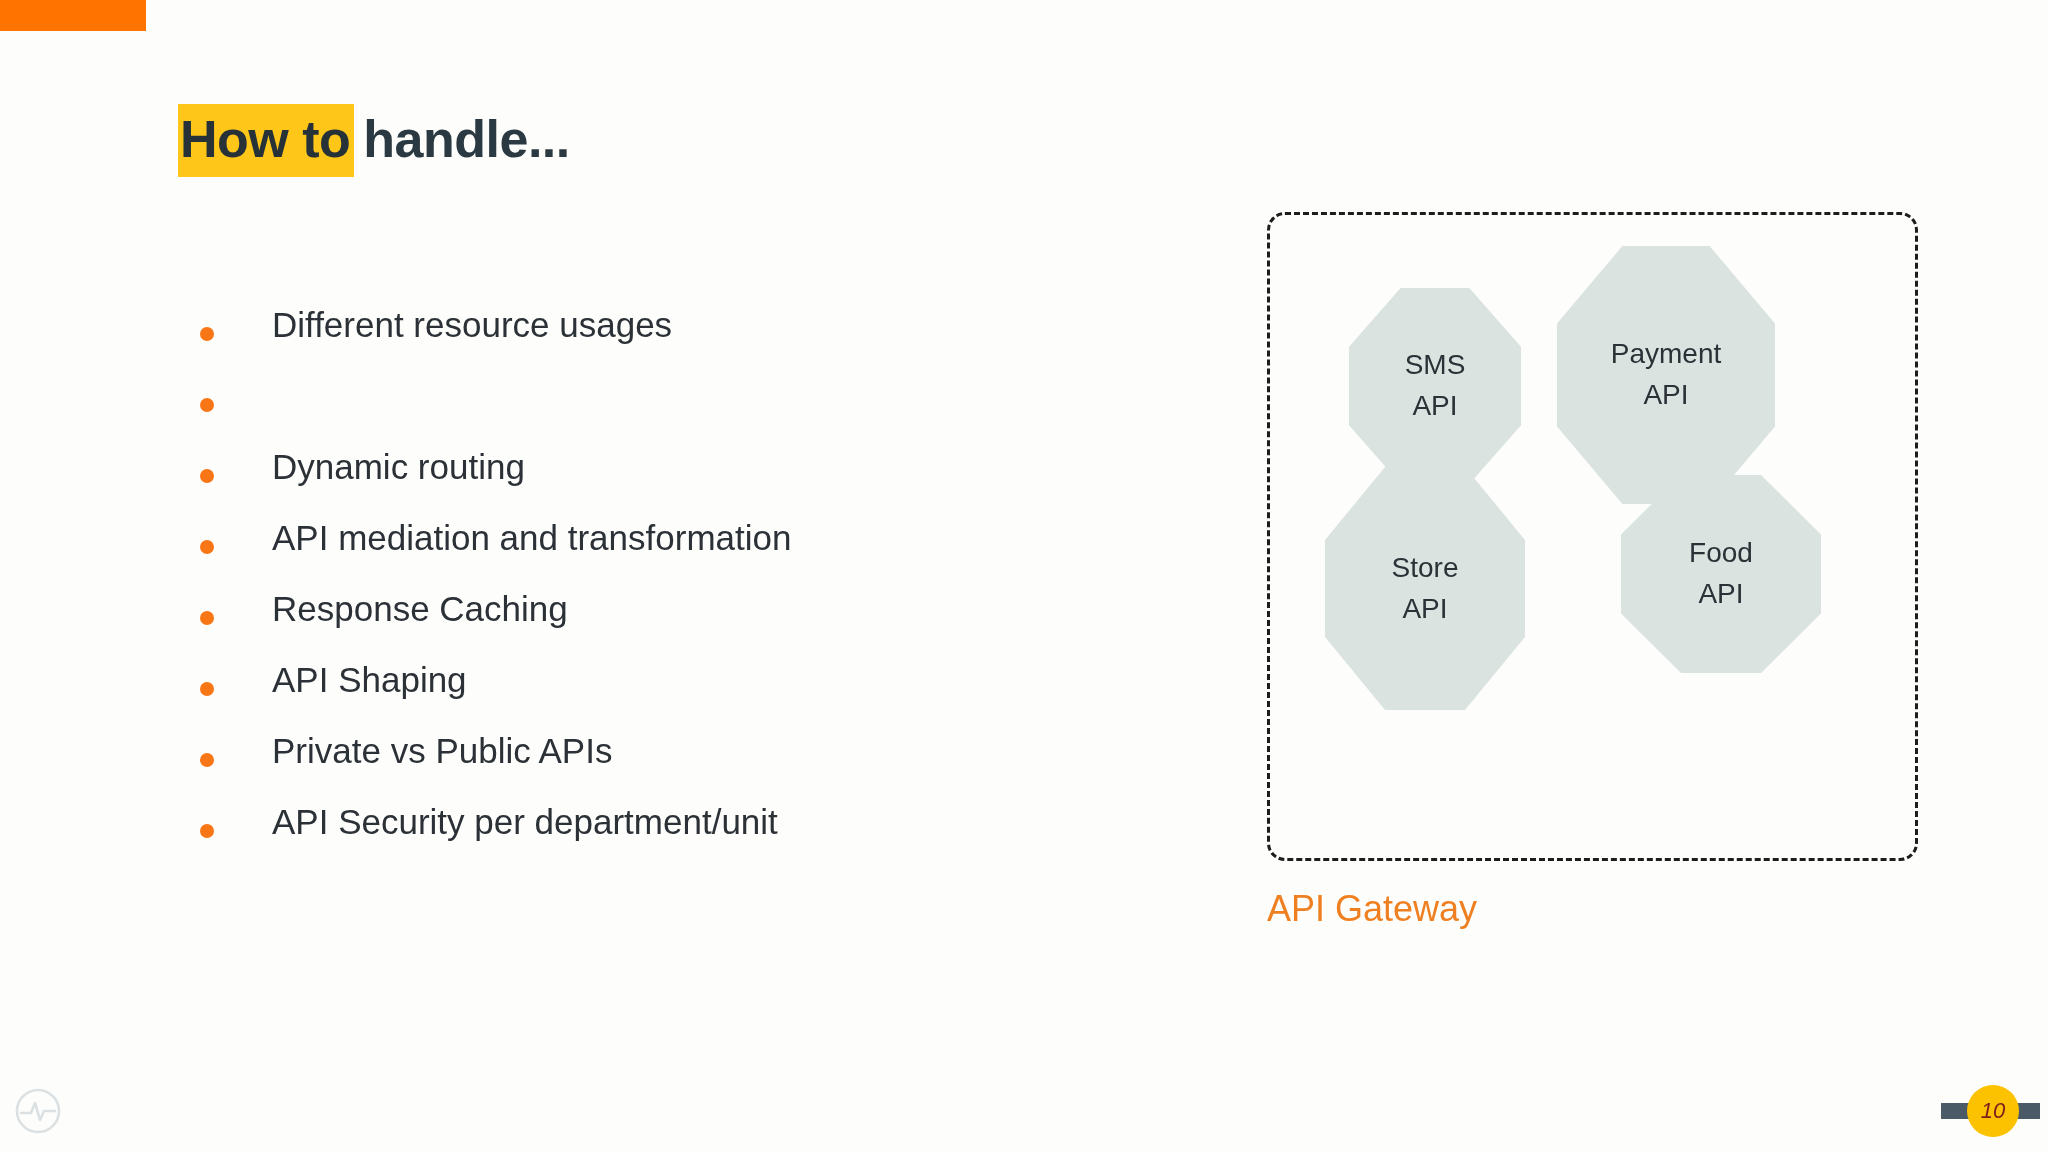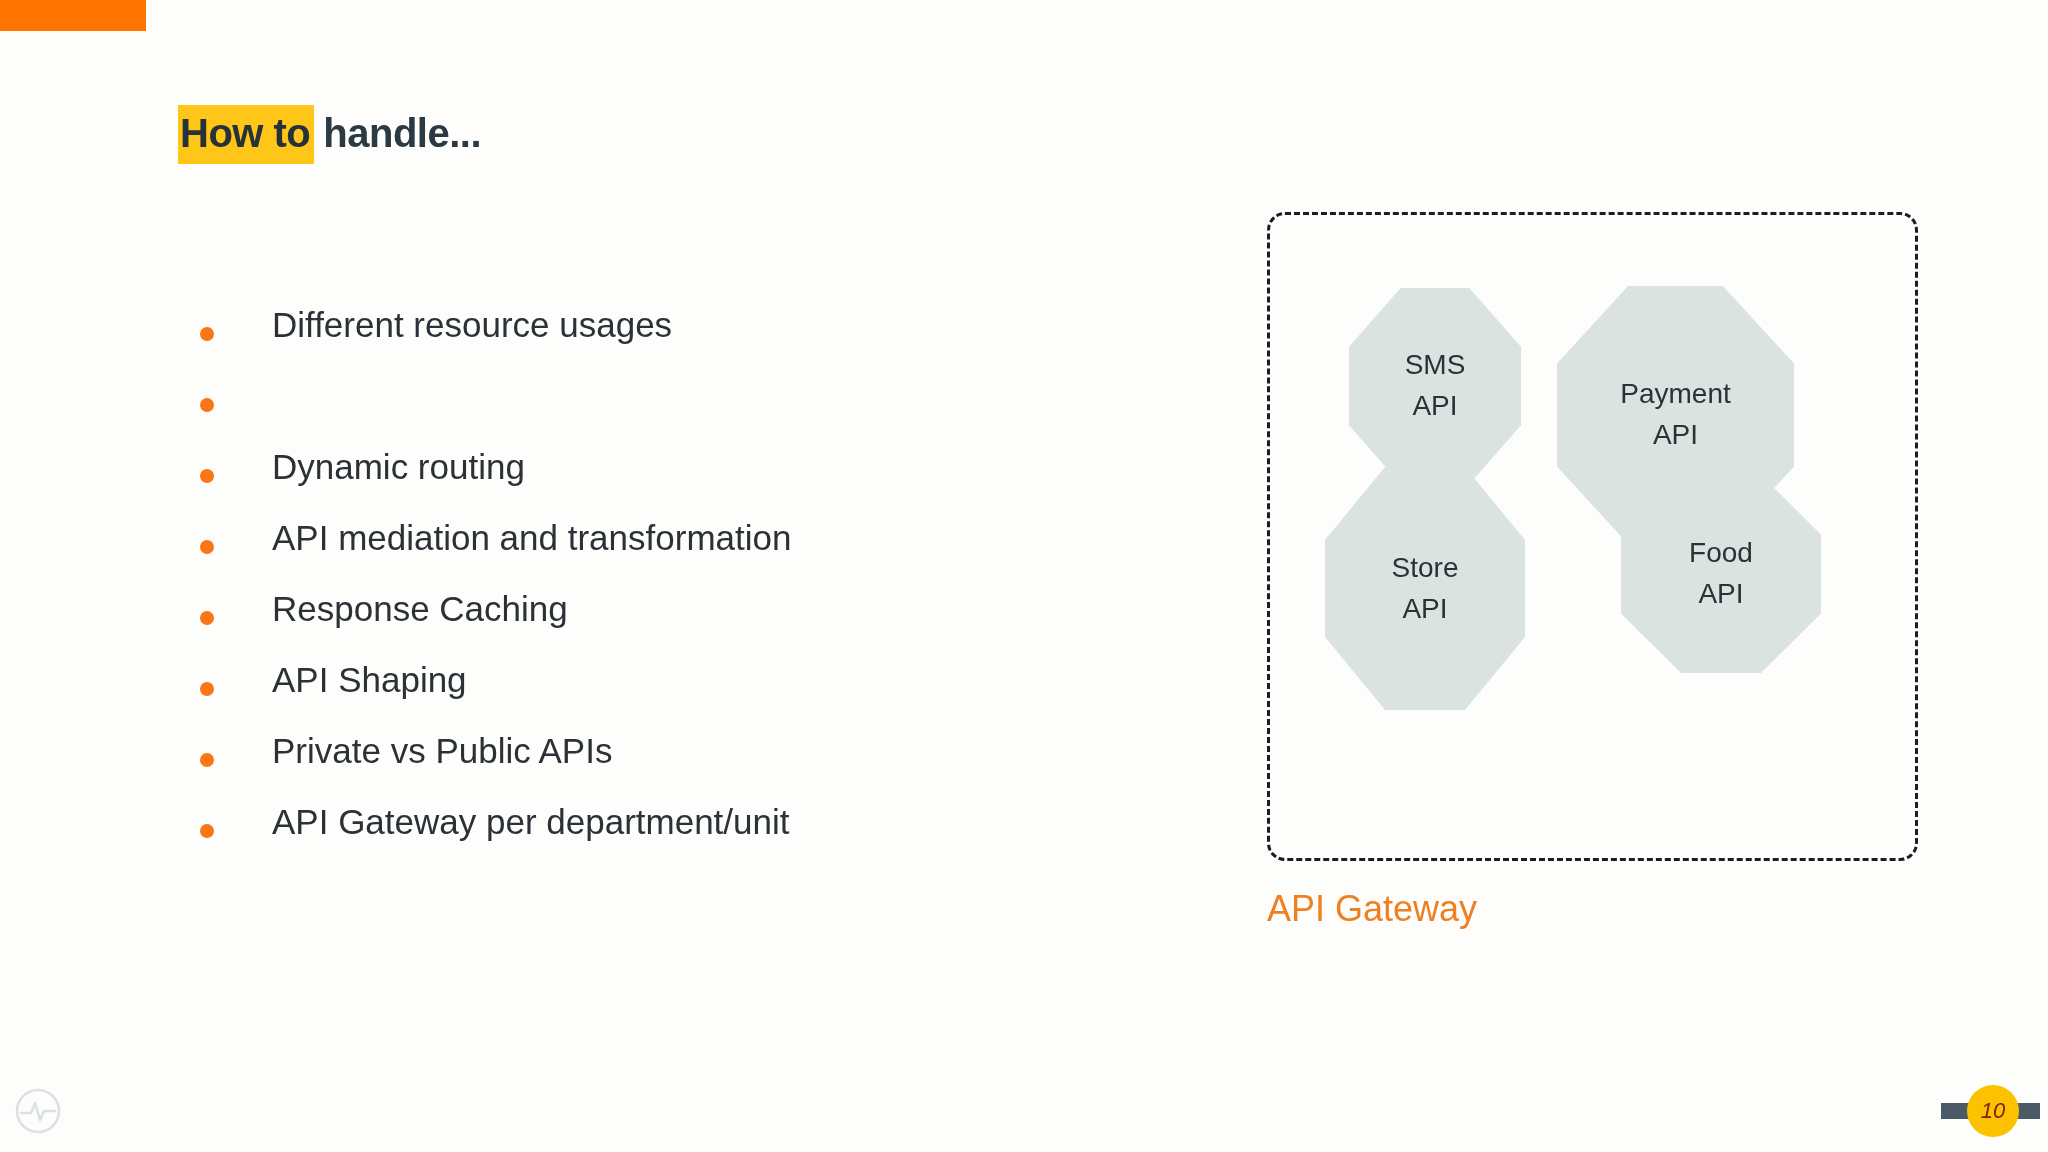--- a/index.html
+++ b/index.html
@@ -27,21 +27,21 @@
     height: 31px;
     background: #ff7300;
   }
 
   
   .title-wrap {
     position: absolute;
     left: 178px;
     top: 113px;
     white-space: nowrap;
-    font-size: 40px;
+    font-size: 52px;
     font-weight: bold;
     color: #263238;
     letter-spacing: -0.5px;
     line-height: 1;
   }
   .title-hl {
     background: #ffc61a;
     padding: 6px 4px 9px 2px;
     color: #263238;
   }
@@ -104,23 +104,22 @@
   }
   .oct-sms {
     left: 1349px;
     top: 288px;
     width: 172px;
     height: 196px;
   }
   .oct-payment {
     left: 1557px;
     top: 246px;
-    width: 237px;
+    width: 218px;
     height: 258px;
-    margin-top: 40px;
   }
   .oct-store {
     left: 1325px;
     top: 467px;
     width: 200px;
     height: 243px;
   }
   .oct-food {
     left: 1621px;
     top: 475px;
@@ -203,21 +202,21 @@
     <div class="bullet-row">
       <span class="bullet-dot"></span>
       <span class="bullet-text">API Shaping</span>
     </div>
     <div class="bullet-row">
       <span class="bullet-dot"></span>
       <span class="bullet-text">Private vs Public APIs</span>
     </div>
     <div class="bullet-row">
       <span class="bullet-dot"></span>
-      <span class="bullet-text">API Gateway per department/unit</span>
+      <span class="bullet-text">API Security per department/unit</span>
     </div>
   </div>
 
   <div class="gateway-box"></div>
 
   <div class="octagon oct-sms">
     <span>SMS</span>
     <span>API</span>
   </div>
 

